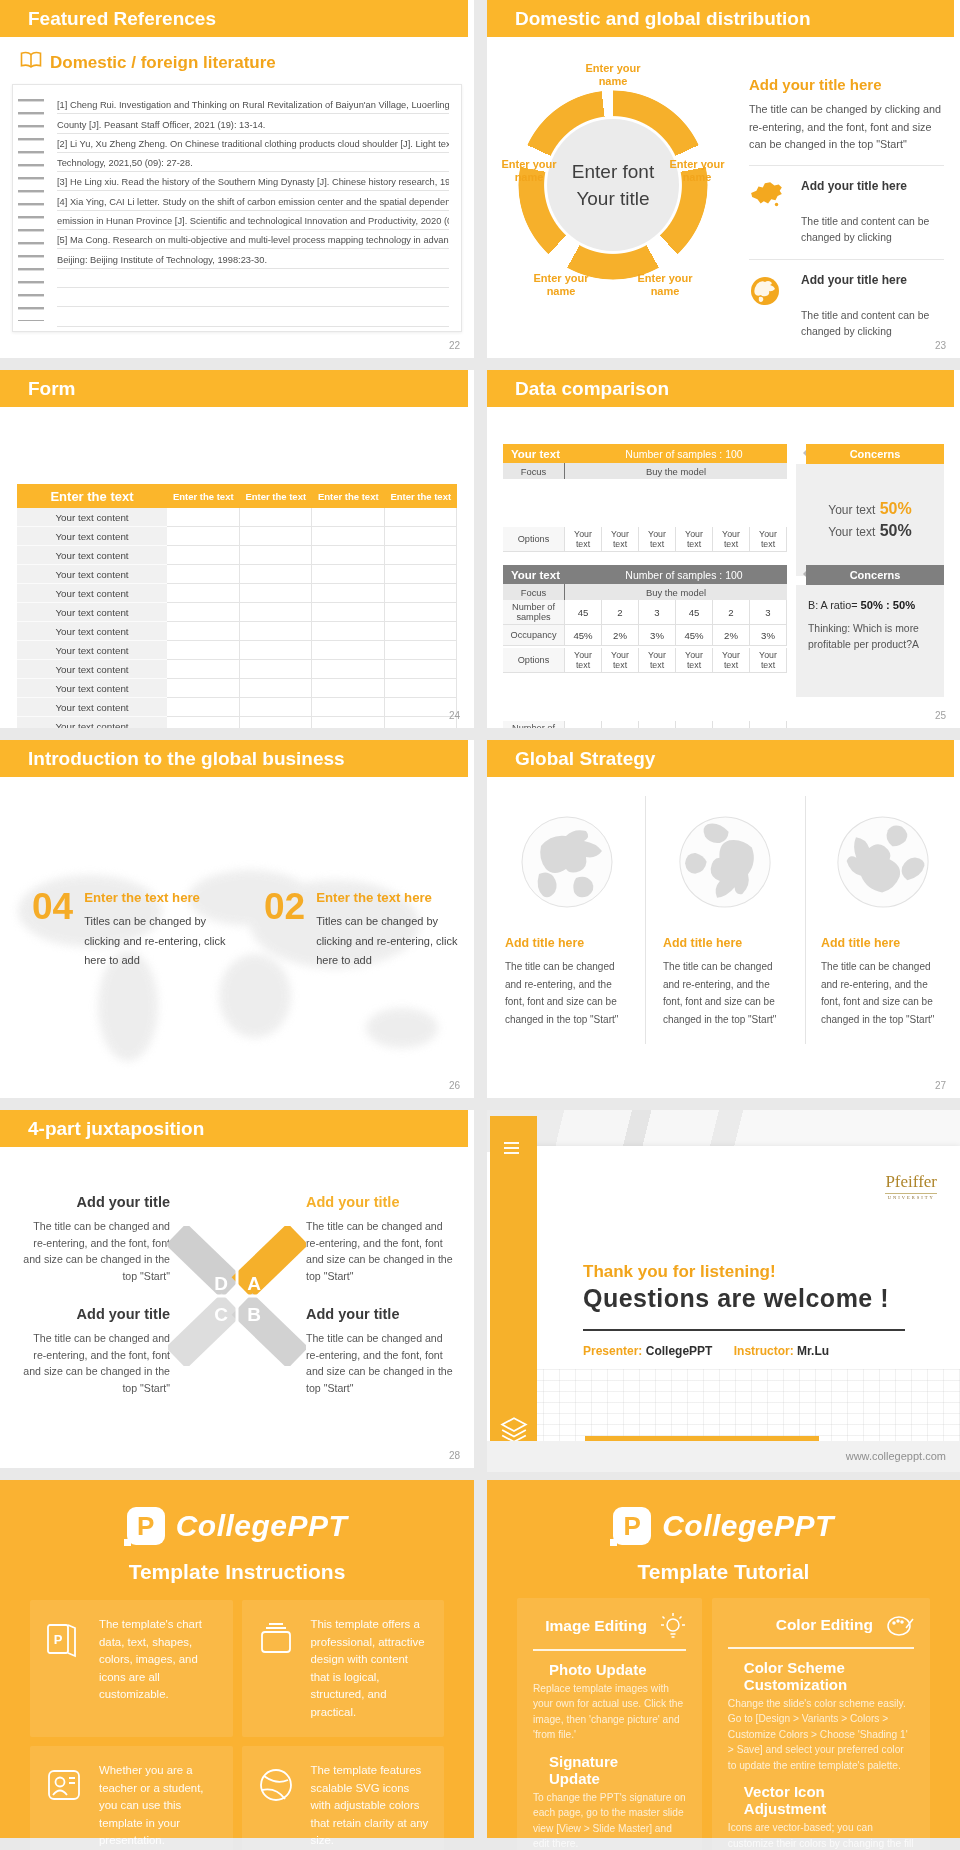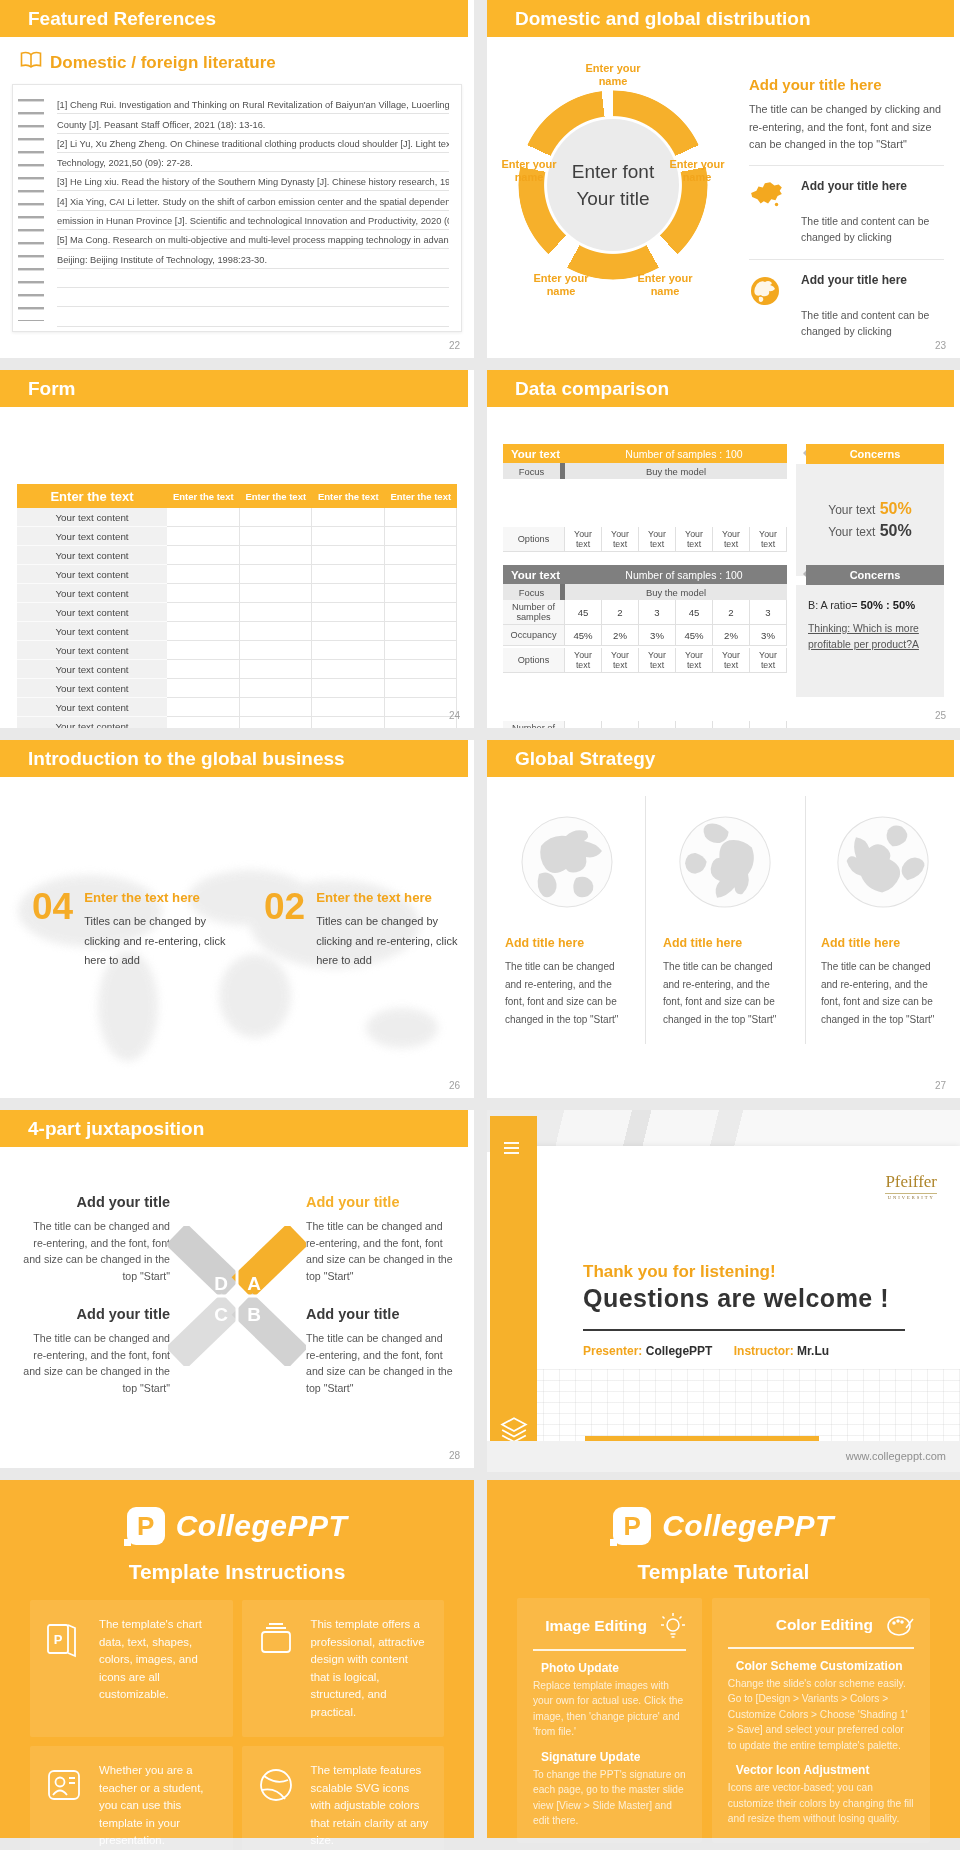--- a/index.html
+++ b/index.html
@@ -55,41 +55,41 @@
   .ft-row .ft-c:first-of-type{border-left:1px solid #e4e4e4;}
 
   
   .dc-table{position:absolute;left:16px;width:284px;}
   .dc-head{display:flex;height:19px;color:#fff;align-items:center;}
   .dc-head .lbl{width:70px;padding-left:8px;font-size:11.5px;font-weight:bold;}
   .dc-head .num{flex:1;text-align:center;font-size:10.5px;}
   .dc-yellow{background:#FBB62B;}
   .dc-gray{background:#7F7F7F;}
   .dc-focus{display:flex;height:16px;background:#e7e7e7;font-size:9.4px;color:#4f4f4f;}
-  .dc-focus .fc1{width:62px;display:flex;align-items:center;justify-content:center;border-right:5px solid #737373;box-sizing:border-box;}
+  .dc-focus .fc1{width:62px;display:flex;align-items:center;justify-content:center;border-right:1px solid #737373;box-sizing:border-box;}
   .dc-focus .fc2{flex:1;display:flex;align-items:center;justify-content:center;}
   .dc-grid-row{display:flex;}
   .dc-lab{width:62px;background:#f7f7f7;font-size:9.2px;line-height:10.5px;color:#4f4f4f;display:flex;align-items:center;justify-content:center;
     text-align:center;border-right:1px solid #e0e0e0;border-bottom:1px solid #e0e0e0;box-sizing:border-box;}
   .dc-cell{flex:1;background:#fff;display:flex;align-items:center;justify-content:center;text-align:center;
     font-size:9.6px;color:#3f3f3f;border-right:1px solid #e0e0e0;border-bottom:1px solid #e0e0e0;box-sizing:border-box;}
   .dc-cell.opt{font-size:8.8px;line-height:10px;color:#4f4f4f;padding:0 4px;}
   .h25{height:25px;margin-top:48px;} .h21{height:21px;}
   .concern{position:absolute;left:309px;right:16px;}
   .concern-tab{margin-left:10px;height:20px;color:#fff;font-weight:bold;font-size:11px;text-align:center;line-height:20px;position:relative;}
   .concern-tab:before{content:"";position:absolute;left:-6px;top:6px;border:3px solid transparent;border-right-color:rgba(0,0,0,.25);}
   .concern-body{background:#efefef;height:112px;box-sizing:border-box;}
   .cb-center{display:flex;flex-direction:column;align-items:center;justify-content:center;gap:4px;height:112px;}
   .c-pre{font-size:12px;color:#5a5a5a;}
   .c-val-y{font-size:16px;font-weight:bold;color:#F2A51C;}
   .c-val-d{font-size:16px;font-weight:bold;color:#3d3d3d;}
   .cb-left{padding:14px 12px 0 12px;}
   .cg-l1{font-size:10.8px;color:#2e2e2e;}
   .cg-l1 b{font-size:11.2px;color:#1c1c1c;}
-  .cg-note{margin-top:10px;font-size:10.4px;color:#555;line-height:15.5px;text-decoration:underline;}
+  .cg-note{margin-top:10px;font-size:10.4px;color:#555;line-height:15.5px;}
 
   
   .worldmap{position:absolute;left:0;top:116px;width:474px;height:242px;filter:blur(4px);opacity:.9;}
   .gb-item{position:absolute;top:150px;display:flex;}
   .gb-num{font-size:37px;font-weight:bold;color:#F5AC28;margin-right:11px;line-height:34px;}
   .gb-title{font-size:13.2px;font-weight:bold;color:#F2A51C;margin-bottom:7px;}
   .gb-body{font-size:11px;color:#474747;line-height:19.5px;}
 
   
   .vdiv{position:absolute;top:56px;height:248px;width:1px;background:#e4e4e4;}
@@ -140,42 +140,42 @@
   .brand-text{font-size:30px;font-weight:bold;font-style:italic;letter-spacing:.5px;}
   .panel-title{text-align:center;font-size:21px;font-weight:bold;margin-top:15px;}
   .feat-grid{position:absolute;left:30px;right:30px;top:120px;bottom:26px;display:grid;grid-template-columns:1fr 1fr;grid-gap:9px;}
   .feat{background:rgba(255,255,255,.10);padding:16px 14px;display:flex;gap:13px;border-radius:2px;}
   .feat .ic{width:42px;flex:none;padding-top:2px;}
   .feat-text{font-size:11.4px;line-height:17.5px;color:rgba(255,255,255,.95);}
   .tut-grid{position:absolute;left:30px;right:30px;top:118px;bottom:24px;display:grid;grid-template-columns:1fr 1.18fr;grid-gap:10px;}
   .tut-col{background:rgba(255,255,255,.10);padding:14px 16px;border-radius:2px;}
   .tut-head{display:flex;justify-content:flex-end;align-items:center;font-size:15.5px;font-weight:bold;gap:13px;}
   .tut-rule{height:1.5px;background:rgba(255,255,255,.85);margin:9px 0 2px;}
-  .tut-sec-title{font-size:12px;font-weight:bold;margin:10px 8px 3px;}
+  .tut-sec-title{font-size:15px;font-weight:bold;margin:10px 16px 3px;}
   .tut-sec-body{font-size:10.2px;line-height:15.5px;color:rgba(255,255,255,.78);}
 </style>
 </head>
 <body>
 
 <div class="slide" style="left:0;top:0;">
   <div class="slide-header">Featured References</div>
   <div class="sec-head">
     <span>
       <svg width="22" height="18" viewBox="0 0 22 18" fill="none" stroke="#F2A51C" stroke-width="1.6">
         <path d="M11 3.5 C9 1.6 5 1.2 1.5 2.2 V14.8 C5 13.8 9 14.2 11 16 C13 14.2 17 13.8 20.5 14.8 V2.2 C17 1.2 13 1.6 11 3.5 Z"></path>
         <line x1="11" y1="3.5" x2="11" y2="16"></line>
       </svg>
     </span>
     <span>Domestic / foreign literature</span>
   </div>
   <div class="refbox">
     <div class="spirals"></div>
     <div class="reflines">
       <div class="refline">[1] Cheng Rui. Investigation and Thinking on Rural Revitalization of Baiyun'an Village, Luoerling Town, Huoshan</div>
-      <div class="refline">County [J]. Peasant Staff Officer, 2021 (18): 13-16.</div>
+      <div class="refline">County [J]. Peasant Staff Officer, 2021 (19): 13-14.</div>
       <div class="refline">[2] Li Yu, Xu Zheng Zheng. On Chinese traditional clothing products cloud shoulder [J]. Light textile Industry and</div>
       <div class="refline">Technology, 2021,50 (09): 27-28.</div>
       <div class="refline">[3] He Ling xiu. Read the history of the Southern Ming Dynasty [J]. Chinese history research, 1998 (3): 167-173.</div>
       <div class="refline">[4] Xia Ying, CAI Li letter. Study on the shift of carbon emission center and the spatial dependence of carbon</div>
       <div class="refline">emission in Hunan Province [J]. Scientific and technological Innovation and Productivity, 2020 (01): 25-29 + 33.</div>
       <div class="refline">[5] Ma Cong. Research on multi-objective and multi-level process mapping technology in advanced synthesis [D].</div>
       <div class="refline">Beijing: Beijing Institute of Technology, 1998:23-30.</div>
       <div class="refline"></div>
       <div class="refline"></div>
       <div class="refline"></div>

